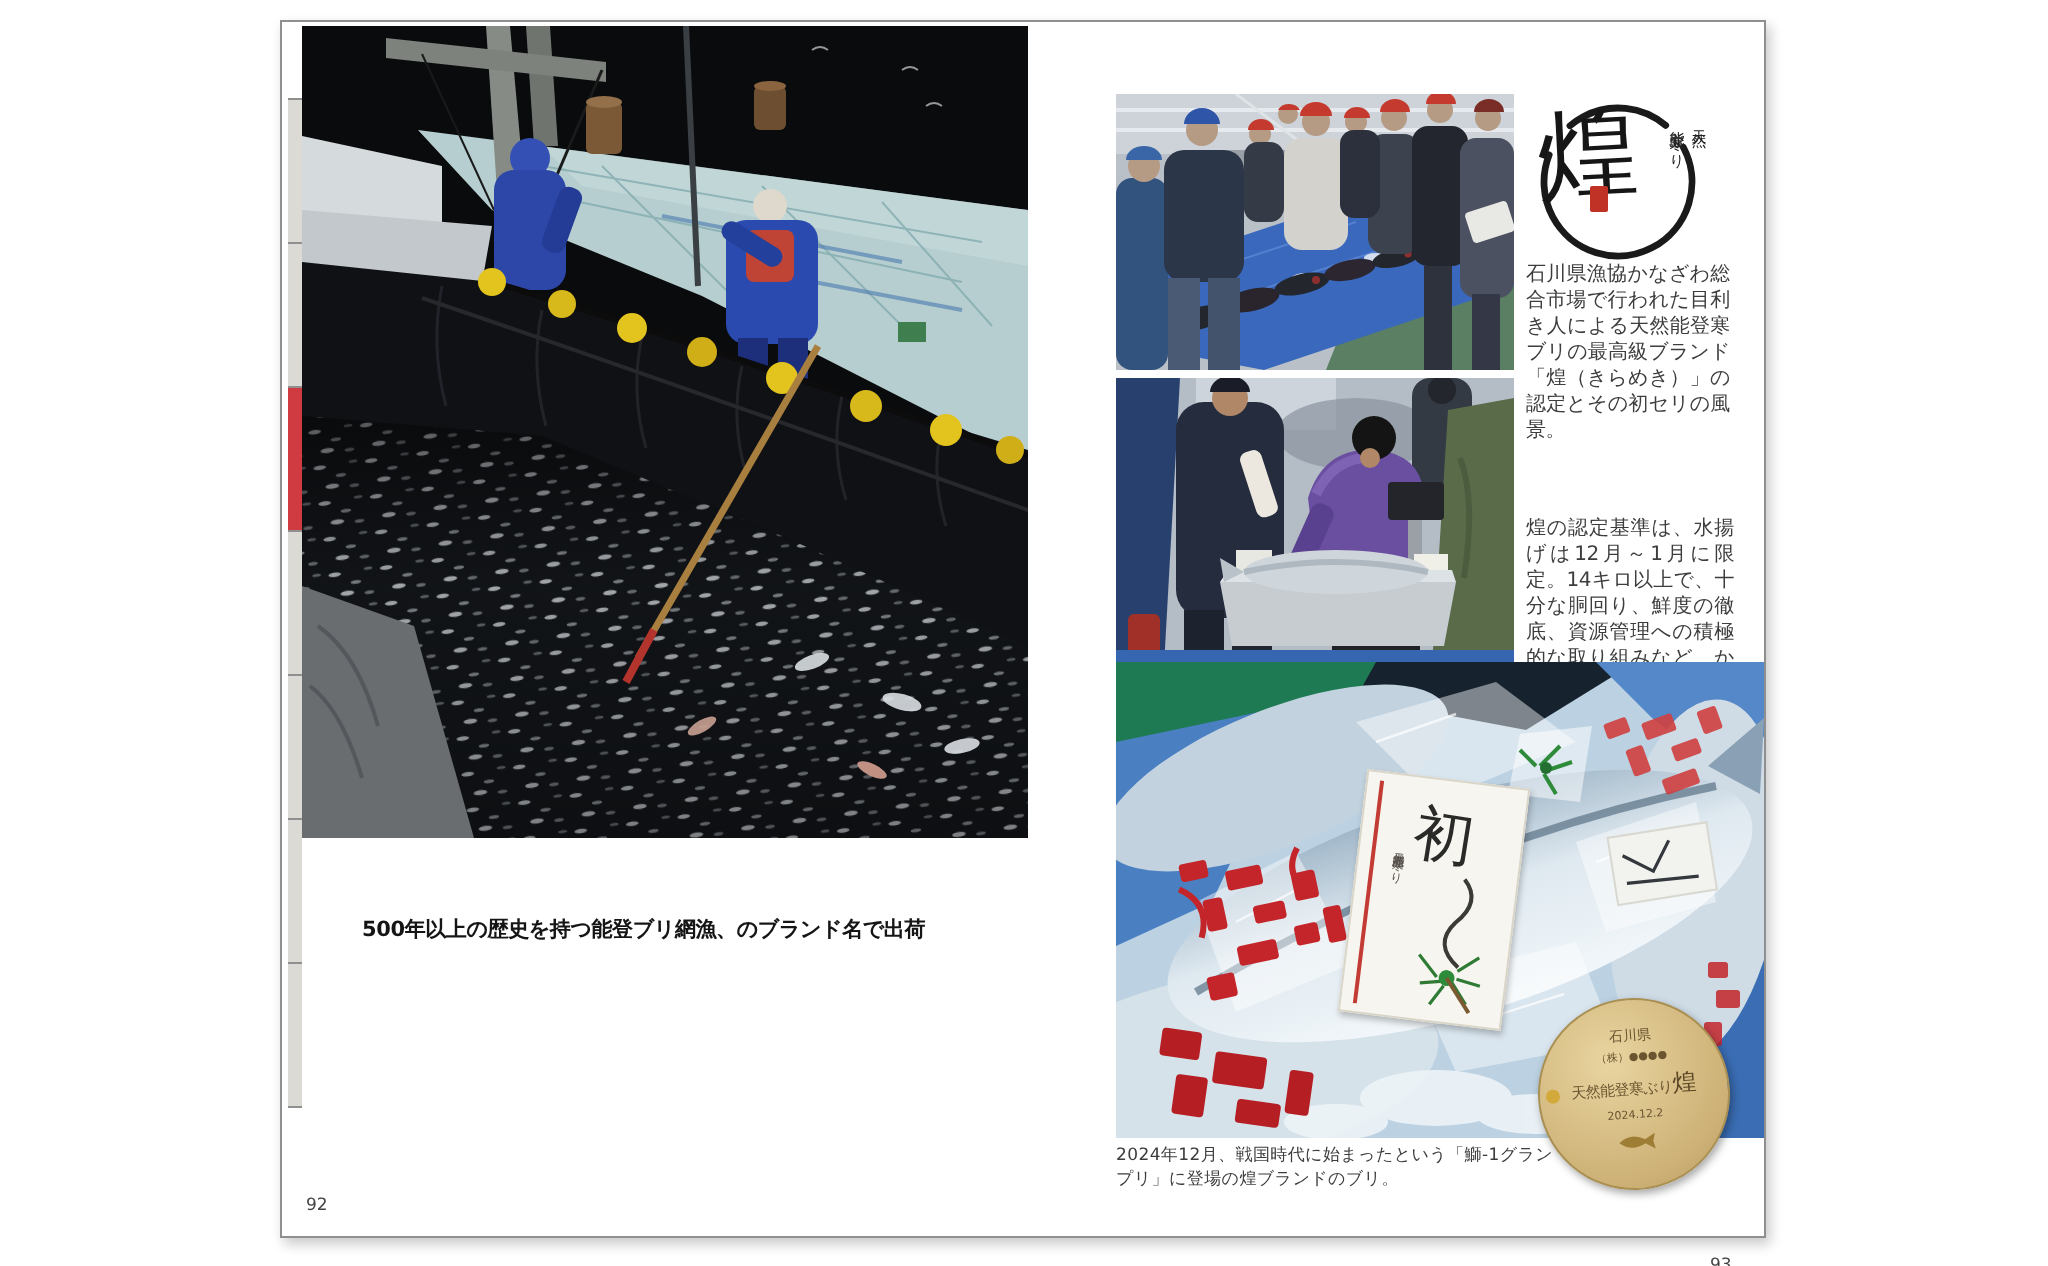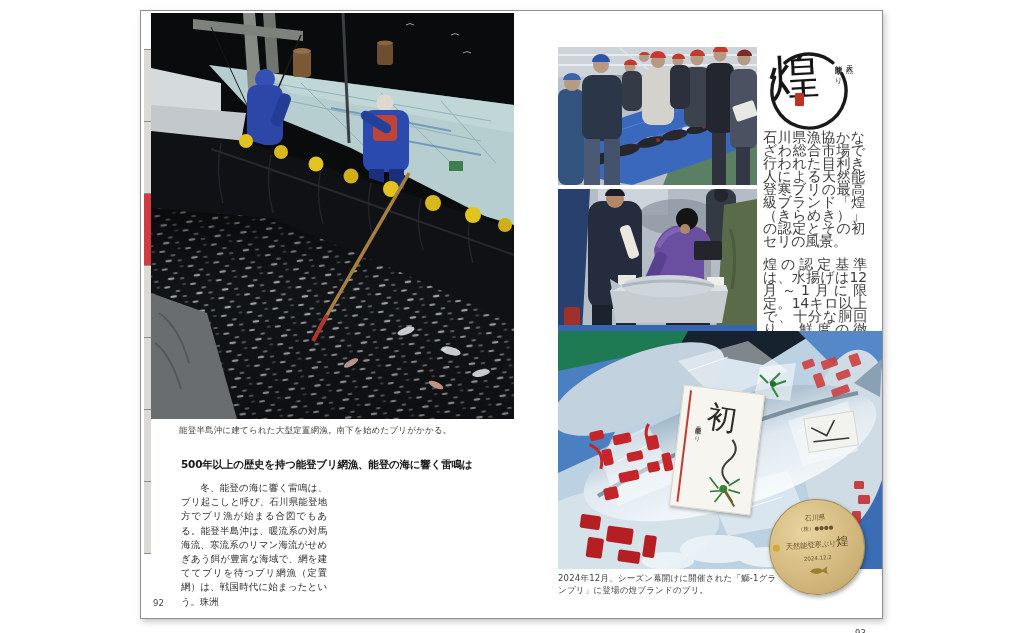--- a/index.html
+++ b/index.html
@@ -21,21 +21,21 @@
   .tab.active{background:#cf3b40;}
   
   .photo{overflow:hidden;background:#111;}
   .photo svg{display:block;}
   
   .cap{font-size:8.5px;line-height:12px;color:#3d3d3d;letter-spacing:.2px;}
   .headline{font-size:10.5px;font-weight:bold;color:#151515;letter-spacing:-.2px;}
   .bodycol{font-size:9.5px;line-height:14.2px;color:#2e2e2e;text-align:justify;letter-spacing:-.2px;}
   .indent{text-indent:1em;}
   .pagenum{font-size:8.5px;color:#444;text-align:center;}
-  .sidecap{font-size:14px;line-height:13px;color:#3d3d3d;text-align:justify;letter-spacing:-.2px;}
+  .sidecap{font-size:10px;line-height:13px;color:#3d3d3d;text-align:justify;letter-spacing:-.2px;}
   
   .logo{left:623px;top:36px;width:94px;height:84px;}
   .logo .bigchar{
     position:absolute;left:5px;top:6px;font-family:"DejaVu Serif",serif;
     font-size:50px;line-height:1;color:#161616;transform:rotate(-3deg);
   }
   .logo .vlabels{
     position:absolute;right:4px;top:12px;writing-mode:vertical-rl;
     font-size:7.5px;line-height:10px;color:#222;letter-spacing:1px;height:58px;
   }
@@ -193,25 +193,23 @@
       </g>
 
       <line x1="258" y1="160" x2="168" y2="316" stroke="#a97f3f" stroke-width="3.5"></line>
       <line x1="176" y1="302" x2="162" y2="328" stroke="#b3342c" stroke-width="4"></line>
 
       <polygon points="0,280 56,300 86,406 0,406" fill="#6a6d70"></polygon>
       <path d="M8 300 q20 14 30 50 M4 330 q16 12 26 46" stroke="#54575b" stroke-width="2" fill="none"></path>
     </svg>
   </div>
 
-  <div class="abs cap" style="left:38px;top:413px;width:345px;">能登半島沖に建てられた大型定置網漁。南下を始めたブリがかかる。</div>
-
-  <div class="abs headline" style="left:40px;top:447px;width:440px;">500年以上の歴史を持つ能登ブリ網漁、能登の海に響く雷鳴は</div>
-
-  <div class="abs bodycol indent" style="left:40px;top:470px;width:146px;height:116px;">　冬、能登の海に響く雷鳴は、ブリ起こしと呼び、石川県能登地方でブリ漁が始まる合図でもある。能登半島沖は、暖流系の対馬海流、寒流系のリマン海流がせめぎあう餌が豊富な海域で、網を建ててブリを待つブリ網漁（定置網）は、戦国時代に始まったという。珠洲</div>
+
+  <div class="abs headline" style="left:40px;top:447px;width:440px;">500年以上の歴史を持つ能登ブリ網漁、のブランド名で出荷</div>
+
 
   <div class="abs pagenum" style="left:12px;top:587px;">92</div>
 
   <div class="abs photo" style="left:417px;top:36px;width:199px;height:138px;">
     <svg width="199" height="138" viewBox="0 0 199 138">
       <rect width="199" height="138" fill="#b9c0c7"></rect>
       <rect width="199" height="30" fill="#cdd3d8"></rect>
       <g stroke="#e6eaee" stroke-width="2">
           <line x1="0" y1="8" x2="199" y2="8"></line>
           <line x1="0" y1="18" x2="199" y2="18"></line>
@@ -460,17 +458,17 @@
     <div class="golddot"></div>
     <div class="l1">石川県</div>
     <div class="l2">（株）●●●●</div>
     <div class="l3"><span>天然能登寒ぶり</span><span class="big">煌</span></div>
     <div class="l4">2024.12.2</div>
     <svg width="22" height="10" viewBox="0 0 22 10">
       <path d="M2 5 Q8 0 15 4 L20 1 L19 5 L20 9 L15 6 Q8 10 2 5 Z" fill="#9e7d35"></path>
     </svg>
   </div>
 
-  <div class="abs cap" style="left:417px;top:561px;width:222px;">2024年12月、シーズン幕開けに開催された「鰤-1グランプリ」に登場の煌ブランドのブリ。</div>
+  <div class="abs cap" style="left:417px;top:561px;width:222px;">2024年12月、戦国時代に始まったという「鰤-1グランプリ」に登場の煌ブランドのブリ。</div>
 
   <div class="abs pagenum" style="left:714px;top:588px;margin-top:29px;">93</div>
 
 </div>
 
 </body></html>

